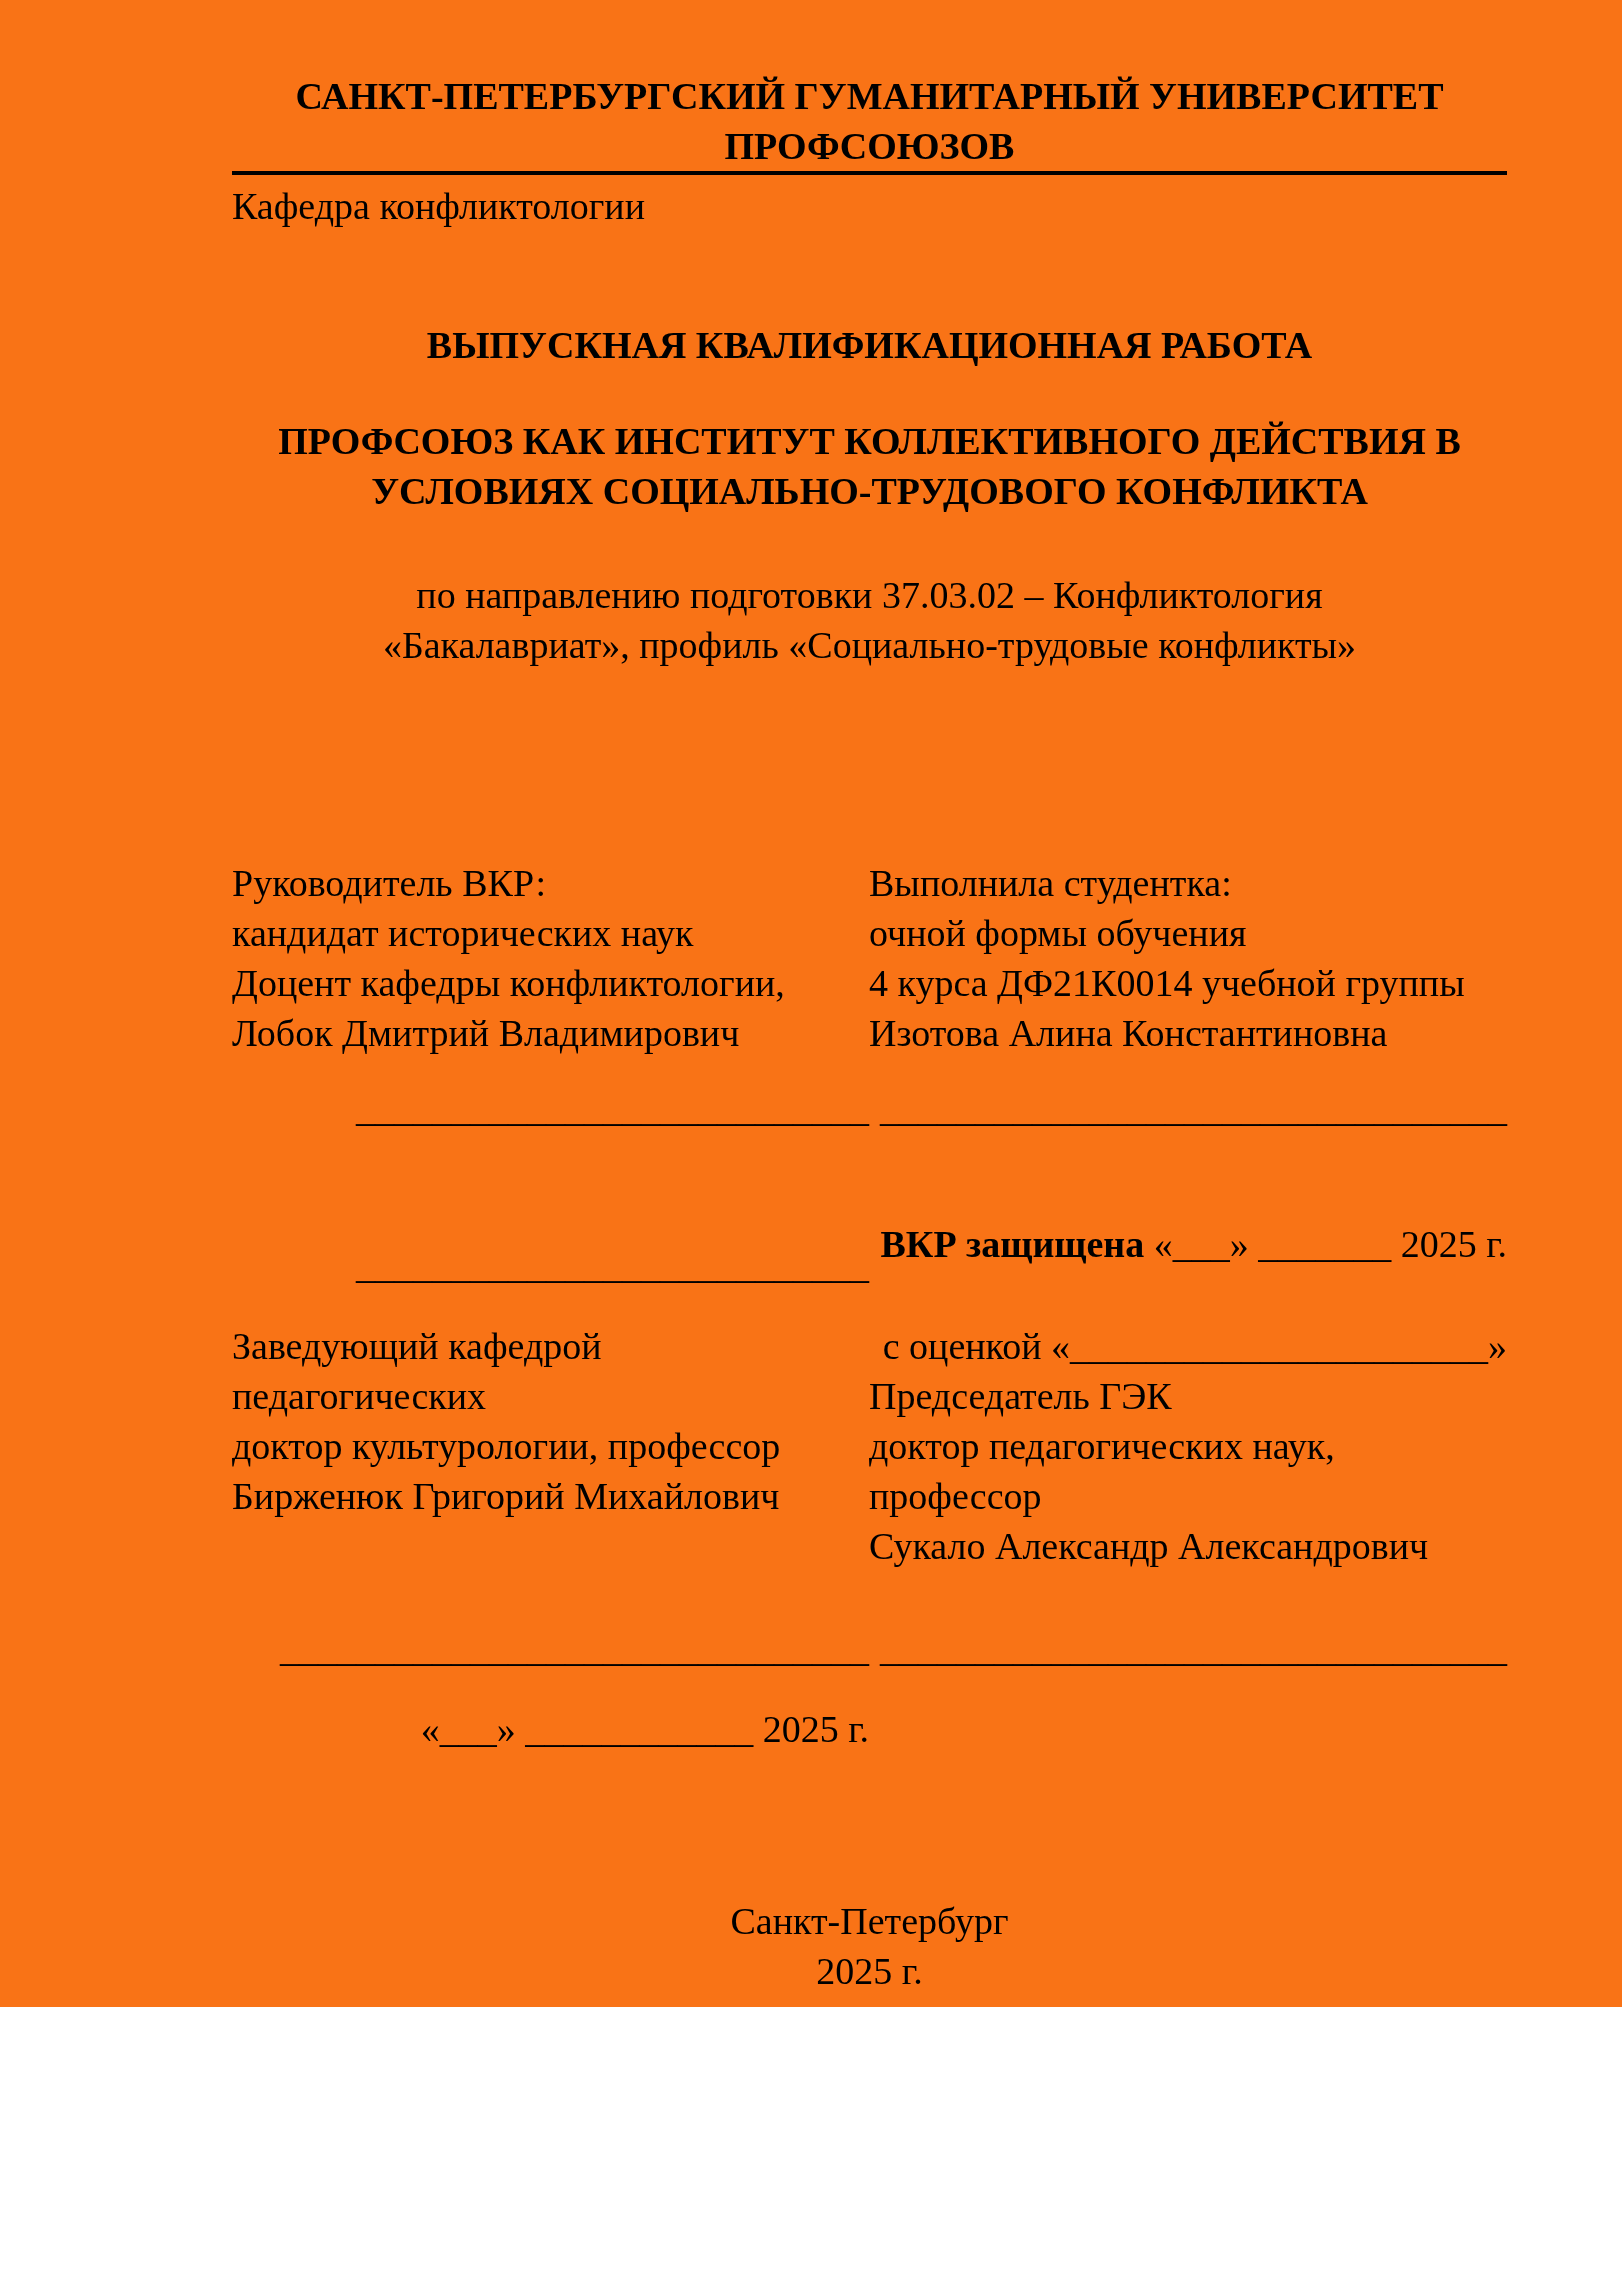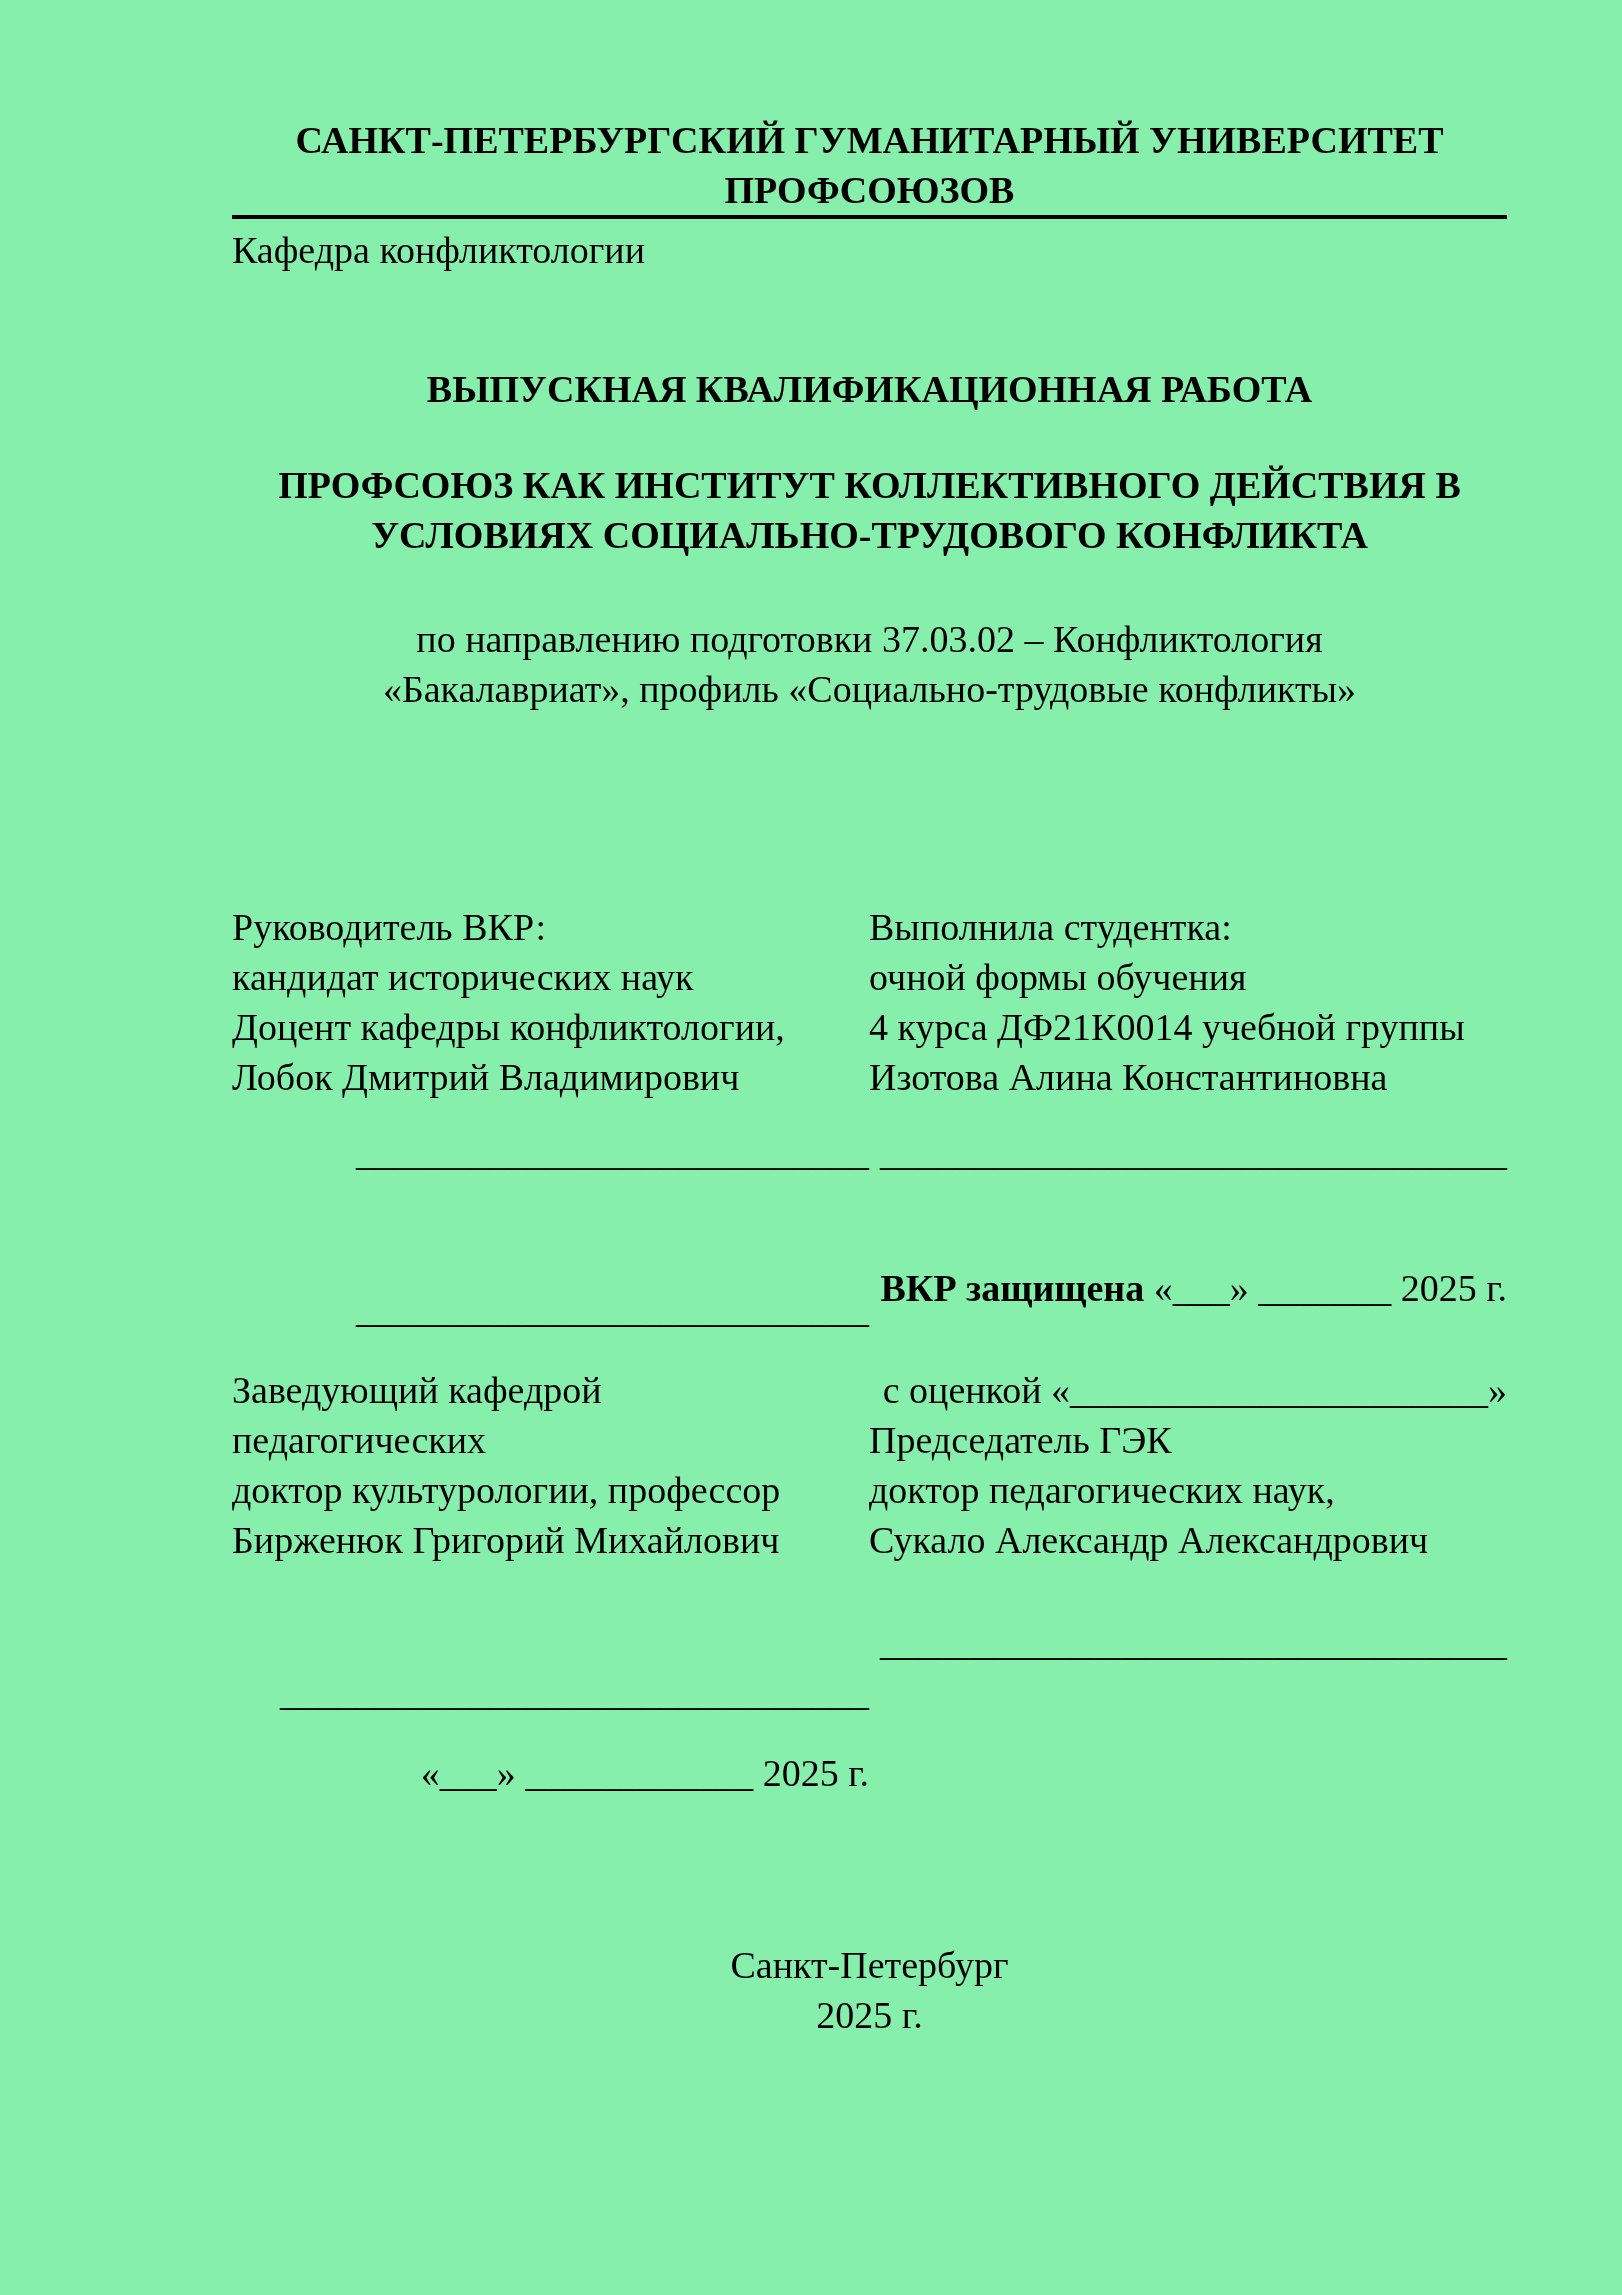--- a/index.html
+++ b/index.html
@@ -1,26 +1,26 @@
 <!DOCTYPE html>
 <html style="font-size:12.6px"><head>
 <meta charset="utf-8">
 <style>
   * { margin: 0; padding: 0; box-sizing: border-box; }
   html, body { background: #ffffff; }
   .page {
     position: relative;
     width: 1623px;
-    height: 2295px;
-    background: #86efac;
+    height: 2007px;
+    background: #f97316;
     color: #000000;
     font-family: "Liberation Serif", "DejaVu Serif", serif;
     font-size: 38px;
     line-height: 50px;
-    padding: 115px 116px 0 232px;
+    padding: 71px 116px 0 232px;
     overflow: hidden;
   }
   .center { text-align: center; }
   .right  { }
   .bold   { font-weight: bold; }
   .nowrap { white-space: nowrap; text-align: right; }
   .rule {
     border: none;
     border-top: 4.7px solid #000000;
     height: 0;
@@ -98,20 +98,21 @@
       <div>4 курса ДФ21К0014 учебной группы</div>
       <div>Изотова Алина Константиновна</div>
       <div class="sp32"></div>
       <div class="sigline nowrap">_________________________________</div>
       <div class="sp110"></div>
       <div class="nowrap"><span class="bold">ВКР защищена</span><span> «___» _______ 2025 г.</span></div>
       <div class="sp66"></div>
       <div class="nowrap">с оценкой «______________________»</div>
       <div>Председатель ГЭК</div>
       <div>доктор педагогических наук,</div>
+      <div>профессор</div>
       <div>Сукало Александр Александрович</div>
       <div class="sp66"></div>
       <div class="sigline nowrap">_________________________________</div>
     </div>
 
   </div>
 
   <div class="sp181"></div>
   <div class="center">Санкт-Петербург</div>
   <div class="center">2025 г.</div>

